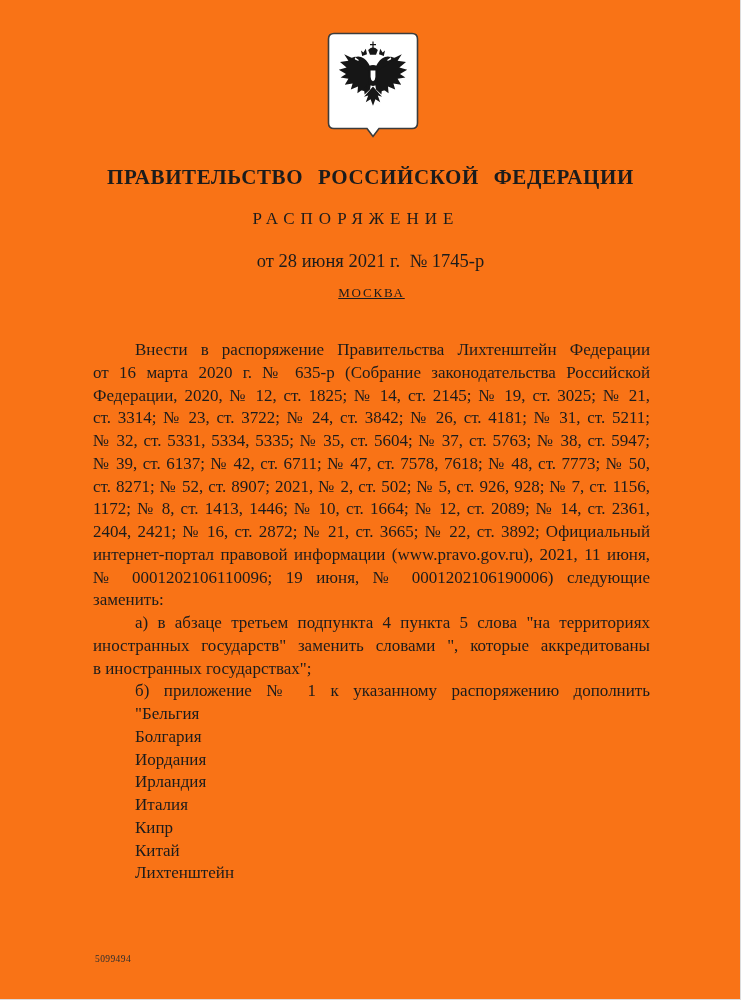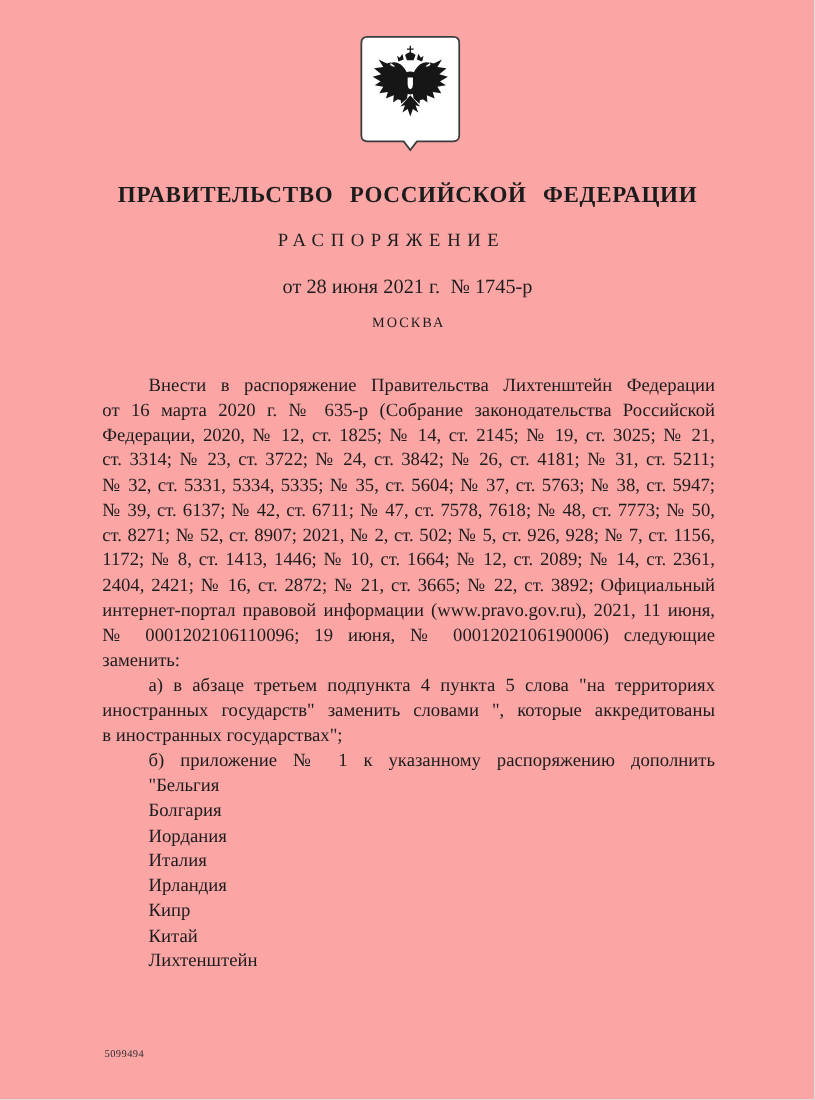--- a/index.html
+++ b/index.html
@@ -2,21 +2,21 @@
 <html><head>
 <meta charset="utf-8">
 <style>
   * { margin: 0; padding: 0; box-sizing: border-box; }
   html, body { background: #e9e9e9; }
   .page {
     position: relative;
     width: 741px;
     height: 1000px;
     margin: 0 auto;
-    background: #fca5a5;
+    background: #f97316;
     color: #1c1c1c;
     font-family: "Liberation Serif", "DejaVu Serif", serif;
     overflow: hidden;
     box-shadow: inset -1px -1px 0 #dcdcdc;
   }
   .emblem {
     position: absolute;
     left: 327px;
     top: 32px;
     width: 92px;
@@ -55,20 +55,21 @@
   }
   .city {
     position: absolute;
     top: 285px;
     left: 0;
     width: 741px;
     text-align: center;
     font-size: 13px;
     letter-spacing: 1.8px;
     text-indent: 2px;
+    text-decoration: underline;
   }
   .body-block {
     position: absolute;
     left: 93px;
     top: 339px;
     width: 557px;
     font-size: 17px;
     line-height: 22.75px;
   }
   .ln {
@@ -138,22 +139,22 @@
 
     <div class="ln first">а) в абзаце третьем подпункта 4 пункта 5 слова "на территориях</div>
     <div class="ln">иностранных государств" заменить словами ", которые аккредитованы</div>
     <div class="ln last">в иностранных государствах";</div>
 
     <div class="ln first">б) приложение № 1 к указанному распоряжению дополнить</div>
 
     <div class="ln indent">"Бельгия</div>
     <div class="ln indent">Болгария</div>
     <div class="ln indent">Иордания</div>
+    <div class="ln indent">Ирландия</div>
     <div class="ln indent">Италия</div>
-    <div class="ln indent">Ирландия</div>
     <div class="ln indent">Кипр</div>
     <div class="ln indent">Китай</div>
     <div class="ln indent">Лихтенштейн</div>
   </div>
 
   <div class="footer-code">5099494</div>
 
 </div>
 
 </body></html>

